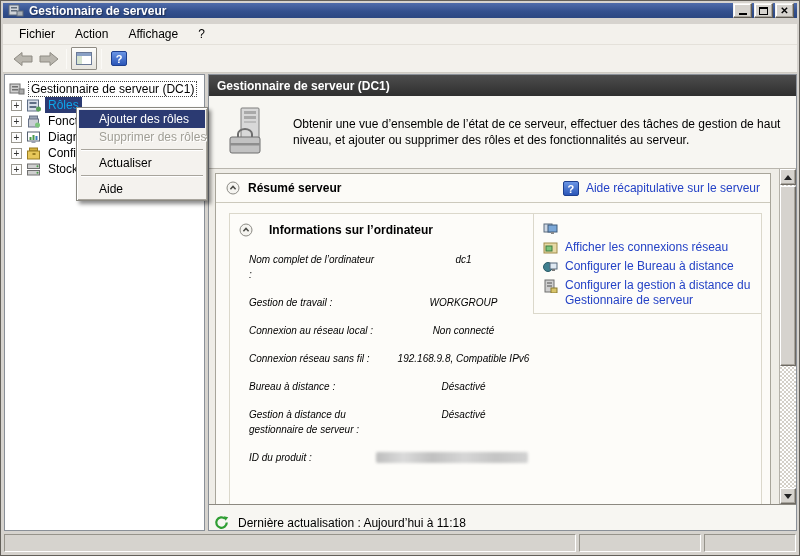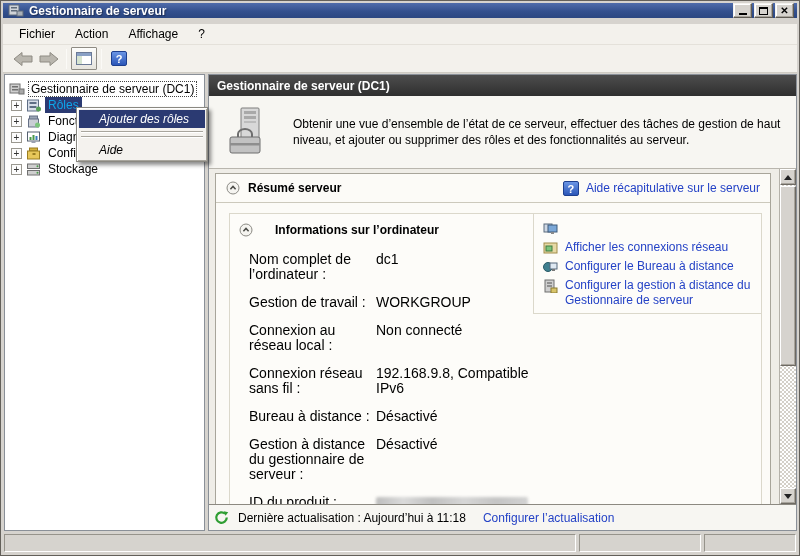--- a/index.html
+++ b/index.html
@@ -68,21 +68,21 @@
   }
   .ti-icon { width:16px; flex:none; margin-right:3px; }
   .ti-label { padding:1px 3px; }
   .ti-label.selected { background:#2b3a72; color:#0ea5e9; }
   
   .context-menu {
     position:absolute; left:75px; top:106px; width:132px; z-index:50;
     background:#f4f2ee; border:1px solid #8a8881; padding:2px;
     box-shadow:inset 1px 1px 0 #ffffff, inset -1px -1px 0 #a8a59d, 3px 3px 4px rgba(0,0,0,0.45);
   }
-  .cm-item { height:18px; line-height:18px; padding:0 8px 13px 20px; font-size:12px; white-space:nowrap; color:#000;font-style:italic; }
+  .cm-item { height:18px; line-height:18px; padding:0 8px 13px 20px; font-size:12px; white-space:nowrap; color:#000; }
   .cm-item.highlighted { background:#2b3a72; color:#fff; }
   .cm-item.disabled { color:#a09e95; text-shadow:1px 1px 0 #fff; }
   .cm-sep { height:0; border-top:1px solid #a8a59d; border-bottom:1px solid #fff; margin:3px 2px; }
   
   .right-panel {
     position:absolute; left:207px; top:73px; width:589px; height:457px;
     border:1px solid #8a9098; background:#efede7;
   }
   .rp-header {
     height:21px; background:linear-gradient(#4d4d4d,#2f2f2f);
@@ -104,26 +104,26 @@
     height:29px; border-bottom:1px solid #ccc9bc;
     display:flex; align-items:center; padding:0 10px; gap:8px;
   }
   .summary-title { font-weight:bold; font-size:12px; }
   .summary-help { margin-left:auto; display:flex; align-items:center; gap:7px; }
   a.link { color:#2442c6; text-decoration:none; font-size:12px; }
   .info-box {
     position:relative; margin:10px 8px 0 13px; height:330px;
     border:1px solid #dbd8cb; background:#fdfcf9;
   }
-  .info-header { display:flex; gap:22px; padding:9px 0 0 9px; }
+  .info-header { display:flex; gap:16px; padding:9px 0 0 9px; }
   .info-title { font-weight:bold; font-size:12px; }
   .fields { margin:15px 0 0 19px; }
-  .field-row { display:flex; width:302px; margin-bottom:13px; font-size:14px; line-height:15px; }
+  .field-row { display:flex; width:302px; margin-bottom:13px; font-size:10px; line-height:15px;font-style:italic; }
   .f-label { width:127px; flex:none; }
-  .f-value { flex:1; }
+  .f-value { flex:1;text-align:center; }
   .redacted {
     width:152px; height:11px; margin-top:2px; border-radius:2px;
     background:linear-gradient(90deg,#bdbdbd,#dadada 18%,#c0c0c0 37%,#d6d6d6 58%,#c4c4c4 79%,#d2d2d2);
     filter:blur(1.4px);
   }
   .links-cell {
     position:absolute; top:0; right:0; width:228px; height:100px;
     border-left:1px solid #dbd8cb; border-bottom:1px solid #dbd8cb;
     padding:5px 0 0 0; background:#fdfcf9;
   }
@@ -151,21 +151,21 @@
   .tri-down { width:0; height:0; border:4px solid transparent; border-top:5px solid #222; margin-bottom:-4px; }
   .sb-thumb {
     position:absolute; left:0; top:17px; width:16px; height:180px; background:#d6d3ce;
     border:1px solid; border-color:#fff #6e6a63 #6e6a63 #fff;
     box-shadow:inset -1px -1px 0 #a8a49c;
   }
   
   .rp-refresh {
     position:absolute; left:0; right:0; bottom:0; height:26px;
     border-top:1px solid #8c8981; background:#f7f6f2;
-    display:flex; align-items:center; padding-left:5px; font-size:12px; gap:9px;
+    display:flex; align-items:flex-end; padding-left:5px; font-size:12px; gap:9px;
   }
   .rp-refresh a.link { margin-left:8px; }
   
   .statusbar { position:absolute; left:3px; right:3px; top:533px; height:18px; display:flex; gap:3px; }
   .sb-cell {
     background:#d6d3ce; border:1px solid; border-color:#96938b #fff #fff #96938b; height:18px;
   }
   .sb-cell.c1 { flex:1; } .sb-cell.c2 { width:122px; flex:none; } .sb-cell.c3 { width:92px; flex:none; }
 </style>
 </head>
@@ -282,21 +282,23 @@
         <rect x="1" y="7.5" width="12" height="4.5" fill="#cfcfcf" stroke="#707070"></rect>
         <circle cx="11" cy="3.2" r="1" fill="#4a9a4a"></circle>
         <circle cx="11" cy="9.8" r="1" fill="#4a9a4a"></circle>
       </svg>
       <span class="ti-label">Stockage</span>
     </div>
   </div>
 
   <div class="context-menu">
     <div class="cm-item highlighted">Ajouter des rôles</div>
+    <div class="cm-item disabled">Supprimer des rôles</div>
     <div class="cm-sep"></div>
+    <div class="cm-item">Actualiser</div>
     <div class="cm-sep"></div>
     <div class="cm-item">Aide</div>
   </div>
 
   <div class="right-panel">
     <div class="rp-header">Gestionnaire de serveur (DC1)</div>
 
     <div class="rp-desc">
       <svg class="desc-icon" width="48" height="50" viewBox="0 0 48 50">
         <rect x="16" y="1" width="18" height="32" rx="1" fill="#d8d8d8" stroke="#7d7d7d"></rect>
@@ -412,21 +414,20 @@
           </div>
       </div>
     </div>
 
     <div class="rp-refresh">
       <svg width="15" height="15" viewBox="0 0 16 16">
         <path d="M13.6 8a5.6 5.6 0 1 1-1.7-4" fill="none" stroke="#2f9e33" stroke-width="2.4"></path>
         <polygon points="10.6,1.2 15.2,2.4 12.2,6.2" fill="#2f9e33"></polygon>
       </svg>
       <span>Dernière actualisation : Aujourd’hui à 11:18</span>
-      <a class="link">Configurer l’actualisation</a>
     </div>
   </div>
 
   <div class="statusbar">
     <div class="sb-cell c1"></div>
     <div class="sb-cell c2"></div>
     <div class="sb-cell c3"></div>
   </div>
 
 </div>

